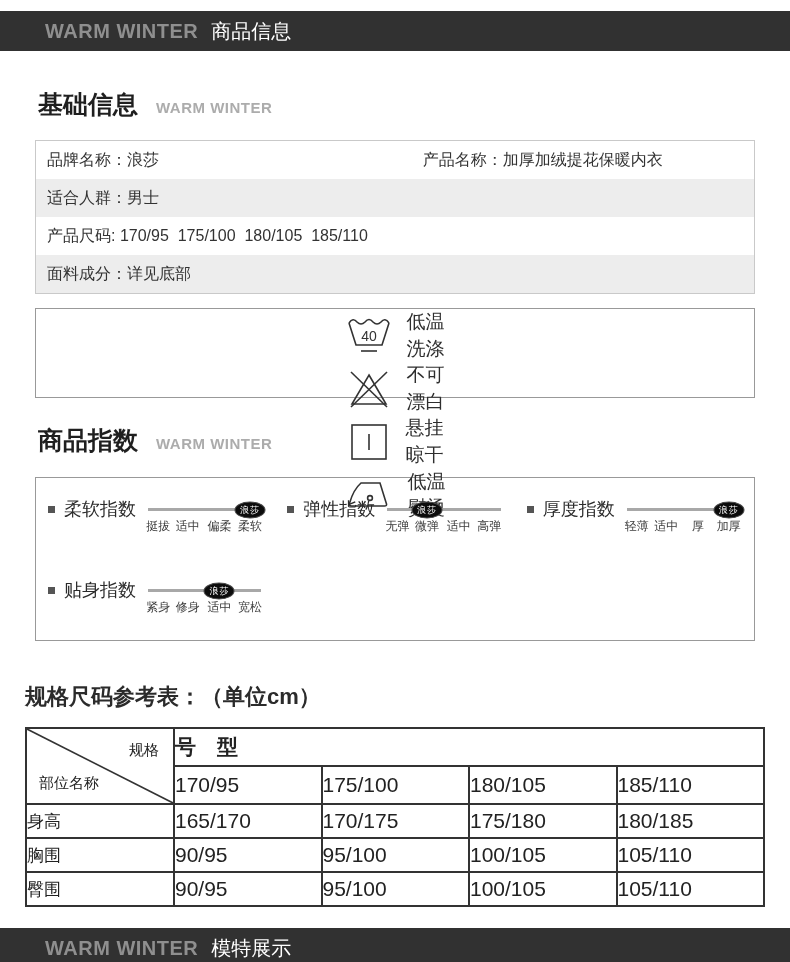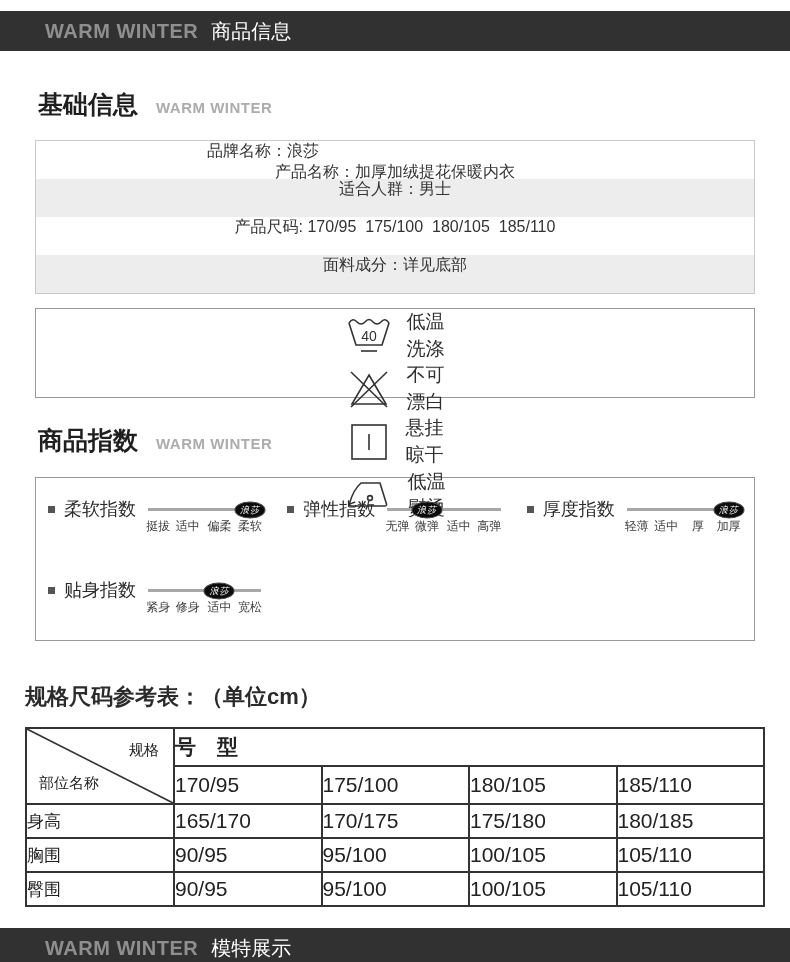--- a/index.html
+++ b/index.html
@@ -41,21 +41,20 @@
   .info-table { margin: 19px 35px 0 35px; border: 1px solid #c9c9c9; }
   .info-row {
     height: 38px;
     display: flex;
     align-items: center;
     padding: 0 11px;
     font-size: 16px;
     color: #333;
     white-space: pre;
     background: #fff;
-    flex-direction: column;
   }
   .info-row.alt { background: #ededed; }
   .info-cell-left { width: 54%; flex: none; }
   .info-cell-right { flex: 1; }
 
   
   .care-panel {
     margin: 14px 35px 0 35px;
     height: 90px;
     border: 1px solid #999;
@@ -85,21 +84,20 @@
     top: 50%;
     left: 90%;
     transform: translate(-50%, -50%);
     width: 31px;
     height: 17px;
     background: #0c0c0c;
     border: 1px solid #4a4a4a;
     border-radius: 50%;
     color: #fff;
     font-size: 9px;
-    font-style: italic;
     display: flex;
     align-items: center;
     justify-content: center;
     letter-spacing: 1px;
   }
   .ticks { position: relative; height: 20px; margin-top: 7px; }
   .ticks span {
     position: absolute;
     transform: translateX(-50%);
     font-size: 12px;

